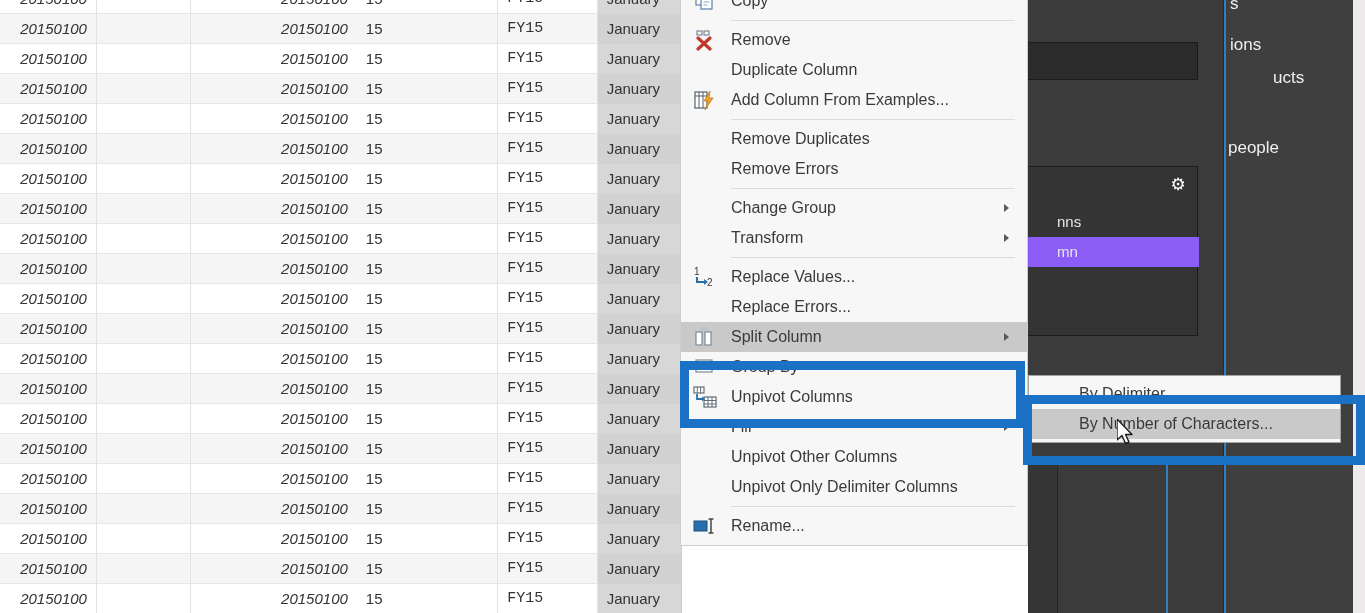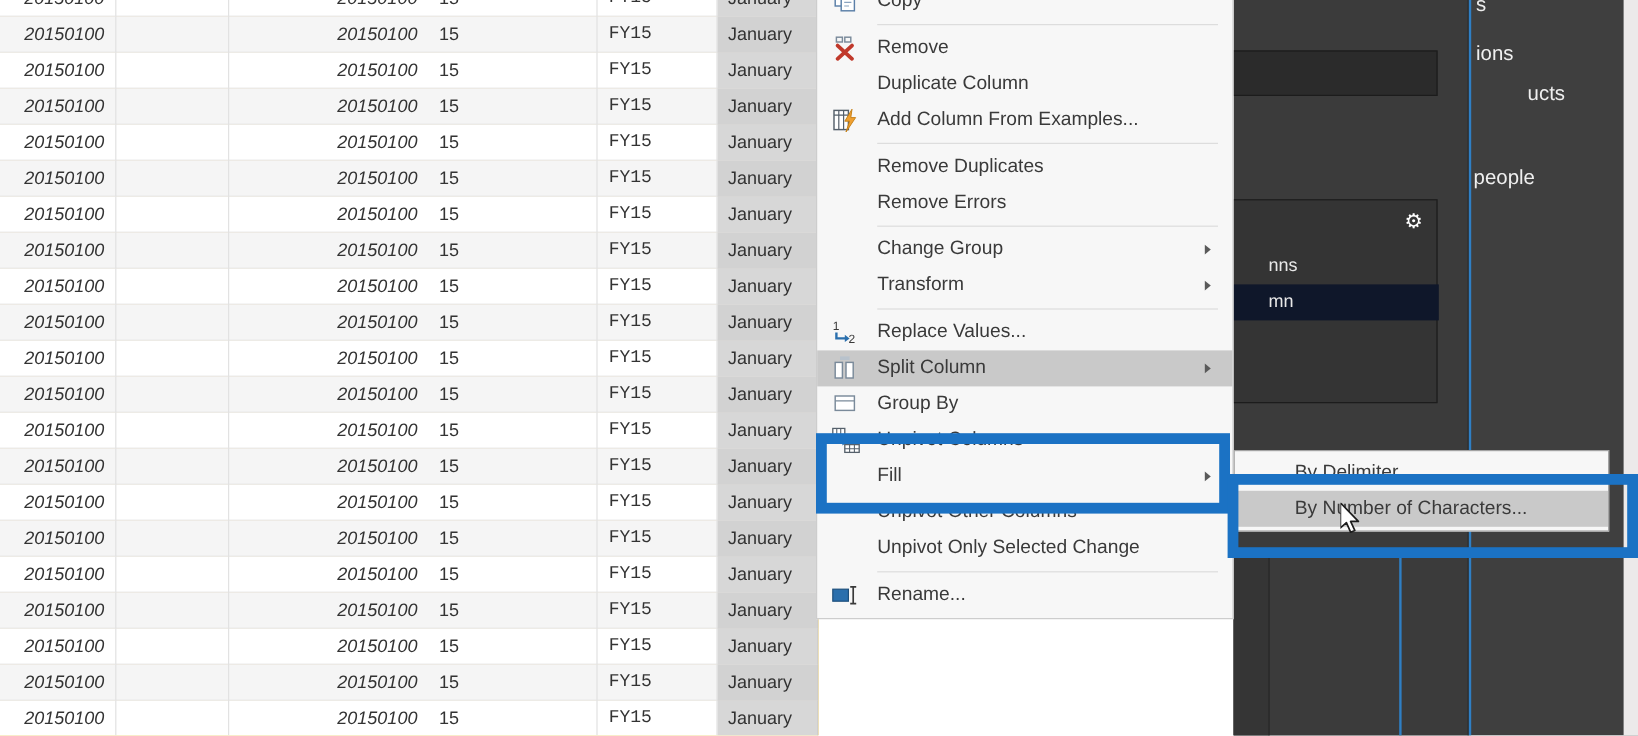--- a/index.html
+++ b/index.html
@@ -96,21 +96,21 @@
     position: absolute;
     left: 0; width: 230px; height: 30px;
     line-height: 30px;
     color: #e8e8e8;
     font-size: 15px;
     padding-left: 88px;
     white-space: nowrap;
     overflow: hidden;
   }
   .dp-li-1 { top: 40px; }
-  .dp-li-2 { top: 70px; background: #0f172a; }
+  .dp-li-2 { top: 70px; background: #8b5cf6; }
   .dp-li-3 { top: 100px; }
 
   .dp-text {
     position: absolute;
     color: #efefef;
     font-size: 17px;
     white-space: nowrap;
   }
   .dp-t0 { left: 202px; top: -6px; }
   .dp-t1 { left: 202px; top: 35px; }
@@ -474,20 +474,23 @@
       <div class="mi">
         <span class="mi-icon">
           <svg width="24" height="22" viewBox="0 0 24 22">
             <text x="1" y="9" font-family="Liberation Sans, sans-serif" font-size="10" fill="#3a3a3a">1</text>
             <text x="14" y="20" font-family="Liberation Sans, sans-serif" font-size="10" fill="#3a3a3a">2</text>
             <path d="M4 11 L4 16 L12 16" fill="none" stroke="#2a6fad" stroke-width="2"></path>
             <polygon points="11,13 15,16 11,19" fill="#2a6fad"></polygon>
           </svg>
         </span>
         <span class="mi-label">Replace Values...</span>
+      </div>
+      <div class="mi">
+        <span class="mi-label">Replace Errors...</span>
       </div>
       <div class="mi sel">
         <span class="mi-icon">
           <svg width="22" height="22" viewBox="0 0 22 22">
             <rect x="2" y="6" width="6" height="13" fill="#ffffff" stroke="#7a8a9a" stroke-width="1.2"></rect>
             <rect x="11" y="6" width="6" height="13" fill="#ffffff" stroke="#7a8a9a" stroke-width="1.2"></rect>
             <rect x="6" y="1" width="8" height="3" fill="#b8c2cc"></rect>
           </svg>
         </span>
         <span class="mi-label">Split Column</span>
@@ -520,21 +523,21 @@
         <span class="mi-label">Unpivot Columns</span>
       </div>
       <div class="mi">
         <span class="mi-label">Fill</span>
         <span class="mi-arrow"></span>
       </div>
       <div class="mi">
         <span class="mi-label">Unpivot Other Columns</span>
       </div>
       <div class="mi">
-        <span class="mi-label">Unpivot Only Selected Change</span>
+        <span class="mi-label">Unpivot Only Delimiter Columns</span>
       </div>
       <div class="mi-sep"></div>
       <div class="mi">
         <span class="mi-icon">
           <svg width="24" height="20" viewBox="0 0 24 20">
             <rect x="1" y="5" width="13" height="10" fill="#2a6fad" stroke="#1d4f7c" stroke-width="1"></rect>
             <line x1="18" y1="3" x2="18" y2="17" stroke="#3a3a3a" stroke-width="1.4"></line>
             <line x1="15.5" y1="3" x2="20.5" y2="3" stroke="#3a3a3a" stroke-width="1.4"></line>
             <line x1="15.5" y1="17" x2="20.5" y2="17" stroke="#3a3a3a" stroke-width="1.4"></line>
           </svg>

